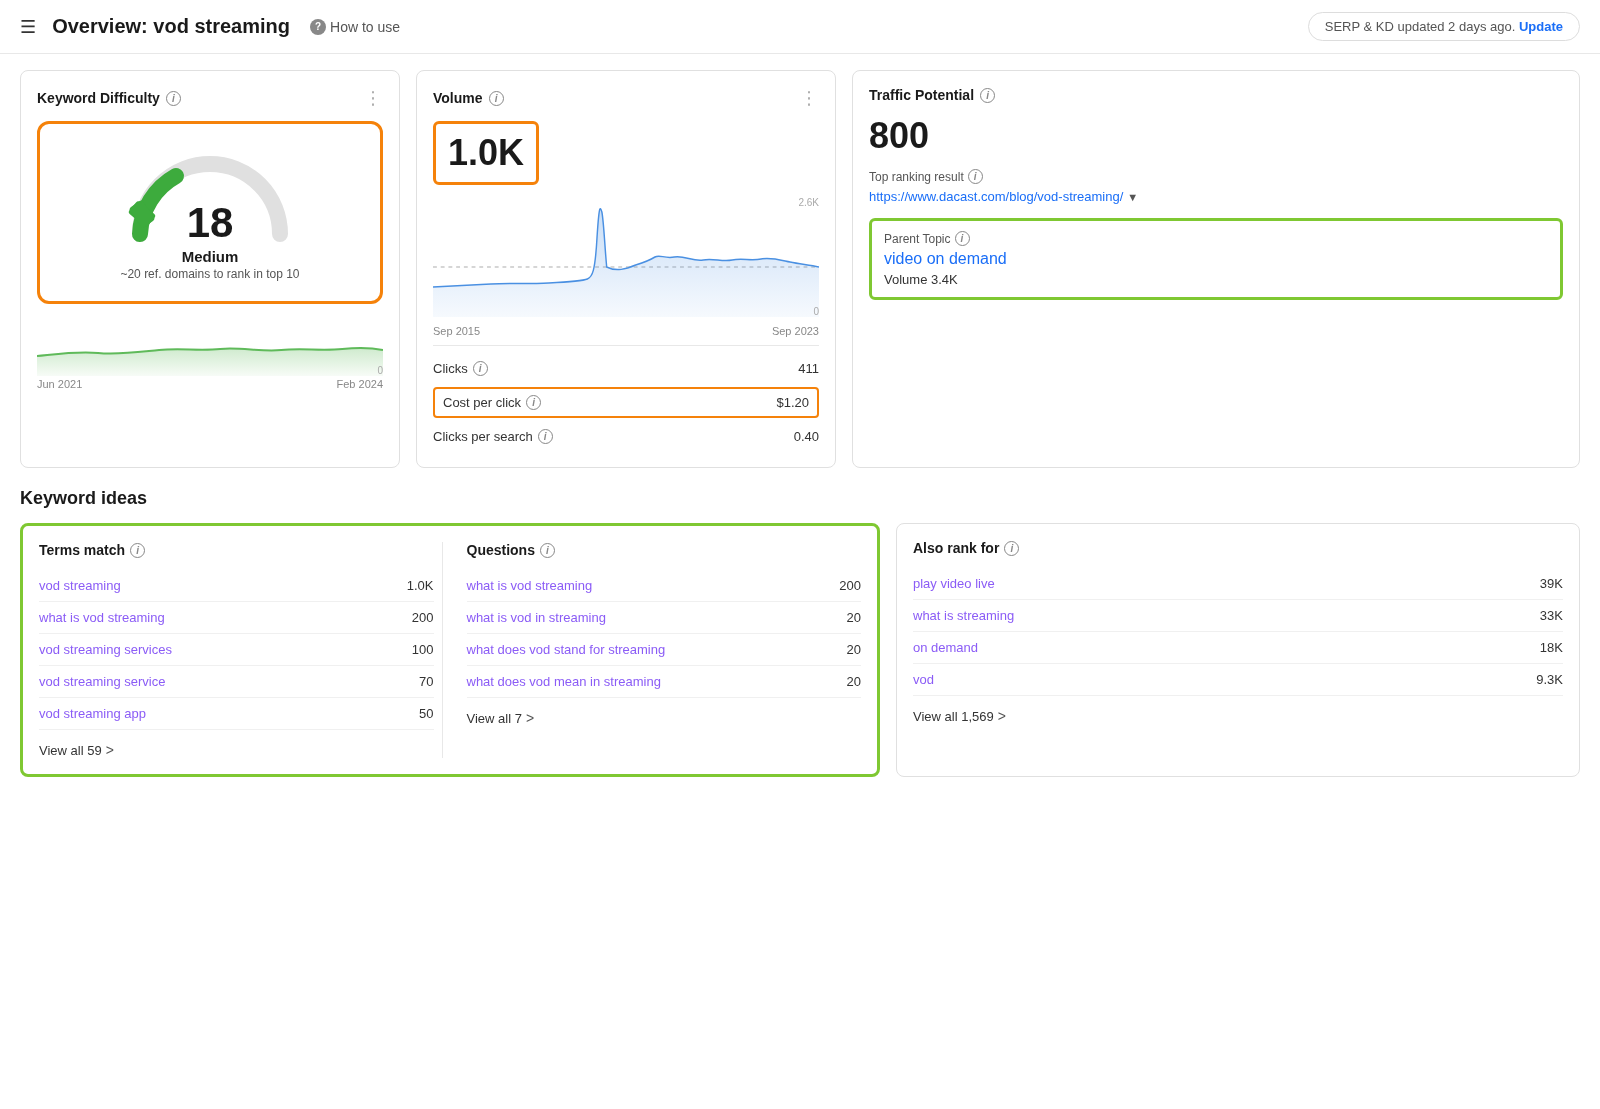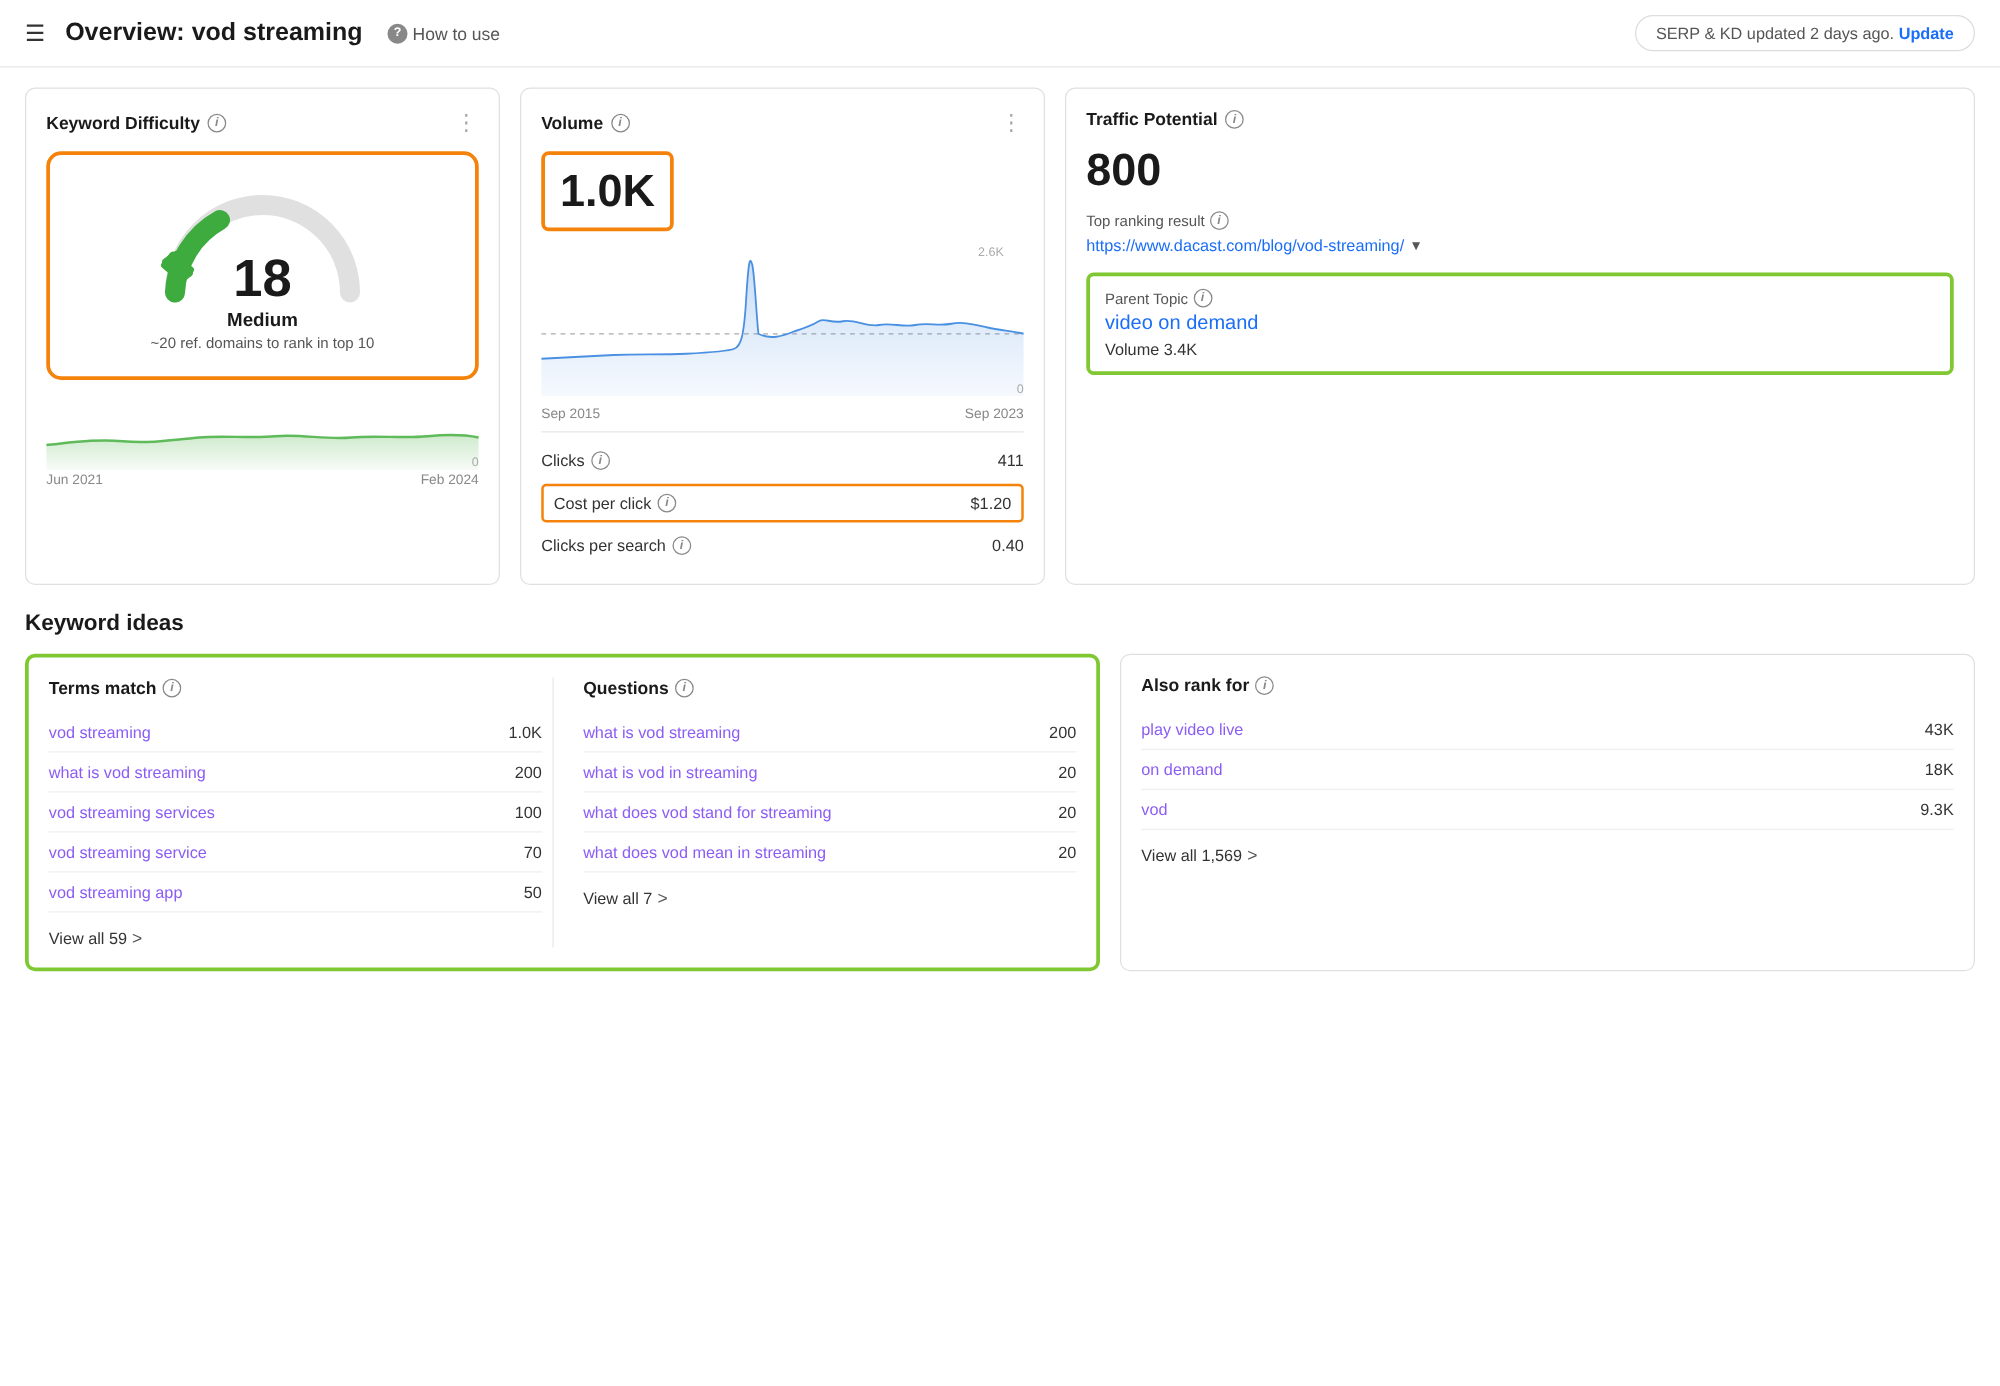--- a/index.html
+++ b/index.html
@@ -216,21 +216,21 @@
     .chart-labels {
       display: flex;
       justify-content: space-between;
       font-size: 11px;
       color: #888;
       margin-bottom: 8px;
     }
     .chart-top-label {
       position: absolute;
       top: 0;
-      right: 16px;
+      right: 0;
       font-size: 10px;
       color: #aaa;
     }
     .chart-bottom-label {
       position: absolute;
       bottom: 0;
       right: 0;
       font-size: 10px;
       color: #aaa;
     }
@@ -634,21 +634,25 @@
 
     </div>
 
     <div class="also-rank-col">
       <div class="kw-col-title">
         <span>Also rank for</span>
         <span class="info-icon">i</span>
       </div>
       <div class="kw-item">
         <a class="kw-link">play video live</a>
-        <span class="kw-count">43K</span>
+        <span class="kw-count">39K</span>
+      </div>
+      <div class="kw-item">
+        <a class="kw-link">what is streaming</a>
+        <span class="kw-count">33K</span>
       </div>
       <div class="kw-item">
         <a class="kw-link">on demand</a>
         <span class="kw-count">18K</span>
       </div>
       <div class="kw-item">
         <a class="kw-link">vod</a>
         <span class="kw-count">9.3K</span>
       </div>
       <div class="view-all">

